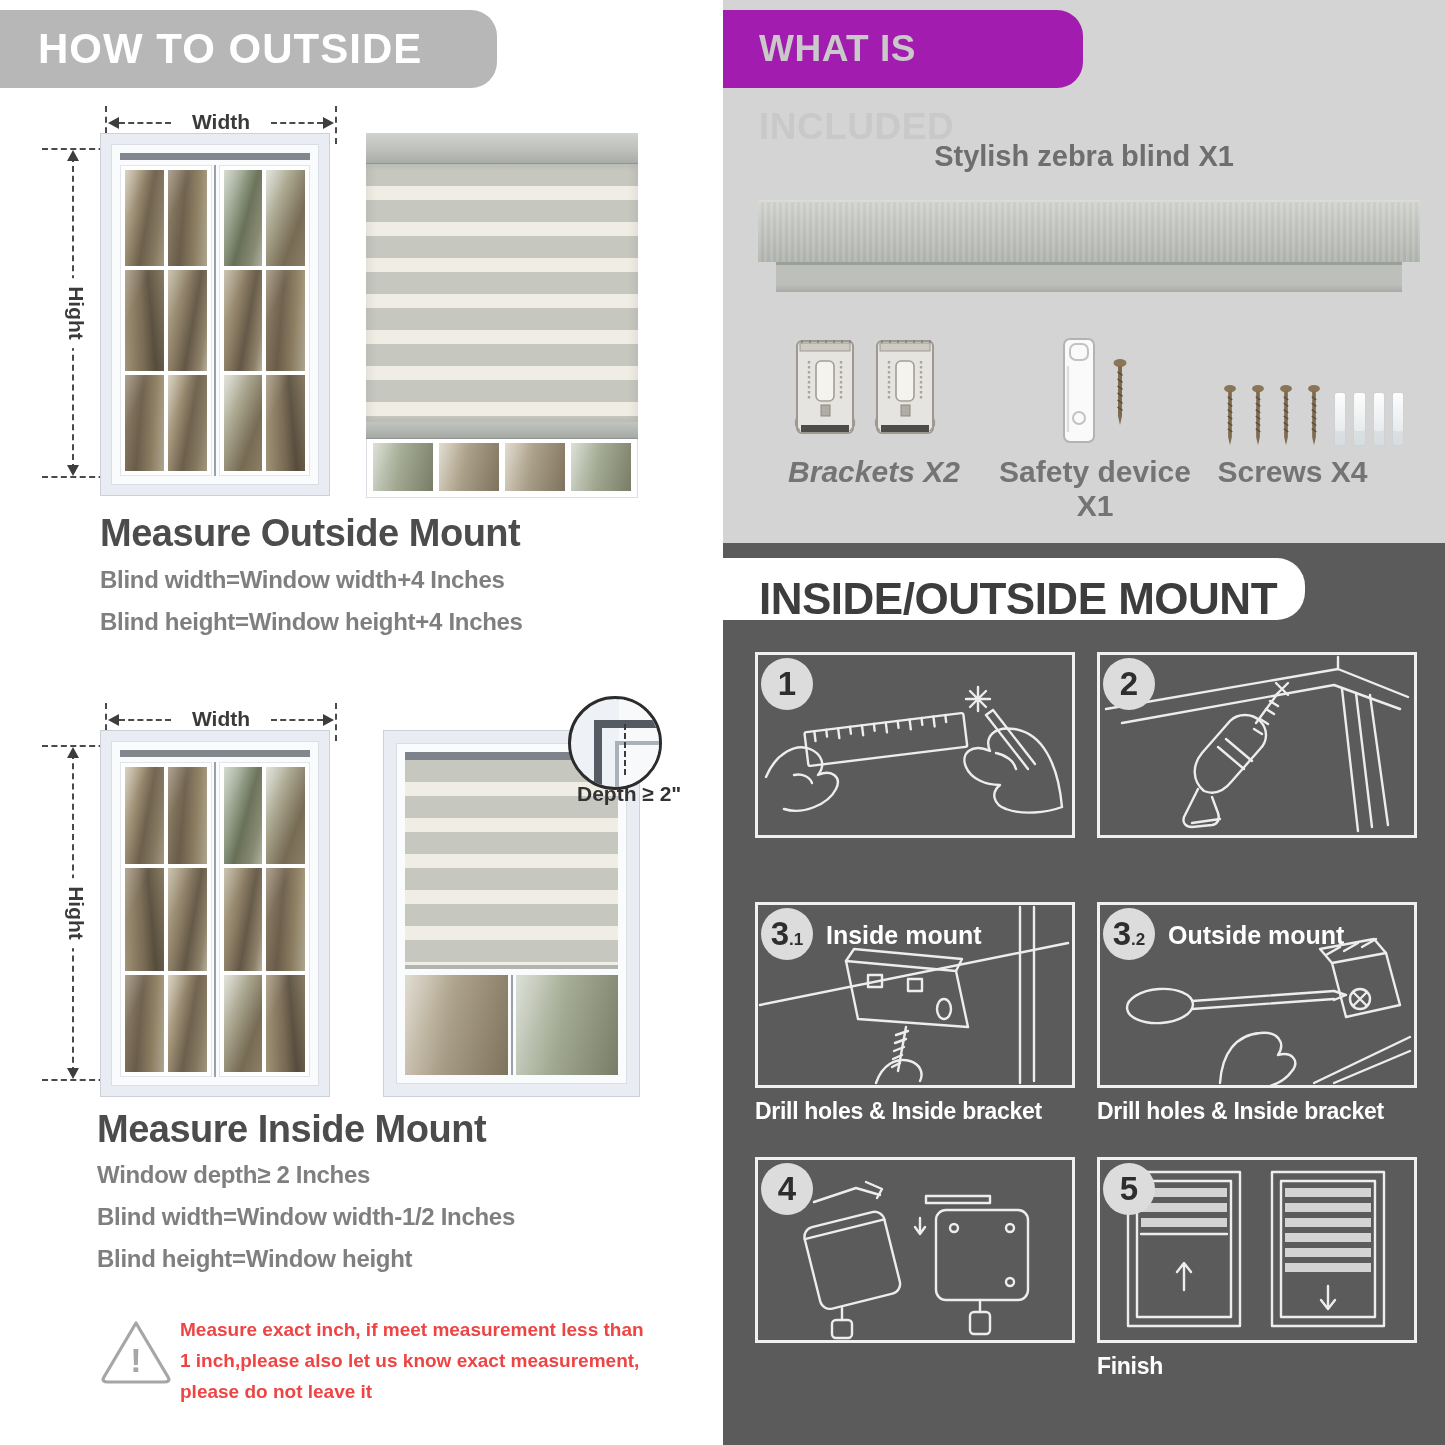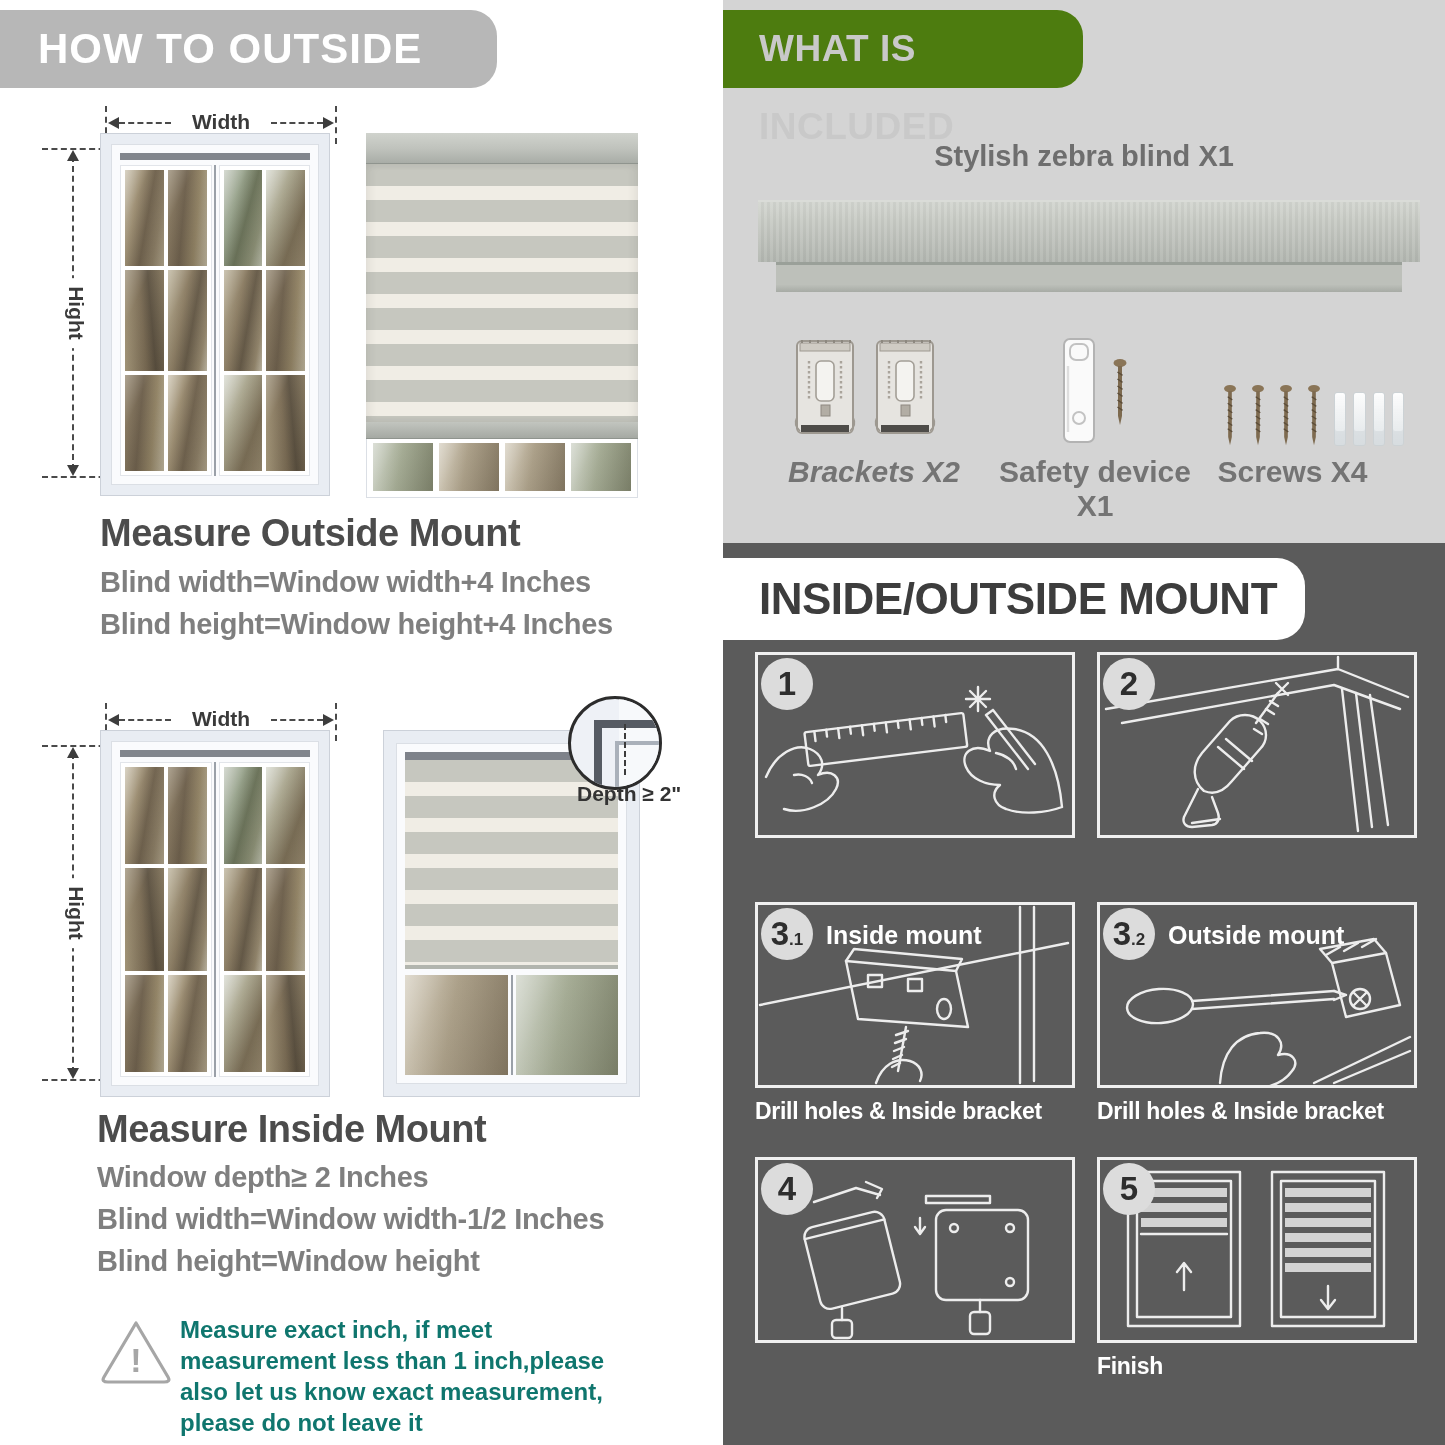--- a/index.html
+++ b/index.html
@@ -86,44 +86,44 @@
     background:#eef1f6;overflow:hidden;z-index:6;}
   .dc-bg{position:absolute;right:0;top:0;width:45%;height:100%;background:#f7f9fb;}
   .dc-outer{position:absolute;left:26%;top:24%;width:78%;height:80%;
     border-left:8px solid #565b63;border-top:8px solid #565b63;}
   .dc-inner{position:absolute;left:50%;top:48%;width:54%;height:56%;
     border-left:4px solid #aab1ba;border-top:4px solid #aab1ba;}
   .dc-dash{position:absolute;left:60%;top:28%;height:58%;border-left:2px dashed #3c3c3c;}
   .depth-lbl{font-weight:bold;font-size:21px;color:#333;}
 
   .h-title{font-weight:bold;font-size:38px;color:#4c4c4c;letter-spacing:-.5px;}
-  .h-line{font-weight:bold;font-size:29px;color:#7f7f7f;letter-spacing:-.3px;}
-  .warn-text{width:470px;font-weight:bold;font-size:24px;line-height:31px;color:#0f766e;}
+  .h-line{font-weight:bold;font-size:24px;color:#7f7f7f;letter-spacing:-.3px;}
+  .warn-text{width:470px;font-weight:bold;font-size:19px;line-height:31px;color:#ef4444;}
 
   
   .panel-included{left:723px;top:0;width:722px;height:543px;background:#d4d4d4;}
-  .banner-included{left:723px;top:10px;width:360px;height:78px;background:#4d7c0f;
+  .banner-included{left:723px;top:10px;width:360px;height:78px;background:#a21caf;
     border-radius:0 26px 26px 0;color:#c9c9c9;font-weight:bold;font-size:37px;
     line-height:78px;padding-left:36px;letter-spacing:.5px;box-sizing:border-box;}
   .product-title{left:723px;top:140px;width:722px;text-align:center;
     font-weight:bold;font-size:29px;color:#6e6e6e;}
   .rail-top{left:758px;top:200px;width:662px;height:62px;
     background:linear-gradient(180deg,#d3d6d0 0%,#c4c7c1 45%,#b3b7b1 100%);
     border-top:2px solid #dadcd8;box-sizing:border-box;}
   .rail-texture{position:absolute;inset:0;
     background:repeating-linear-gradient(90deg,rgba(255,255,255,.06) 0 3px,rgba(0,0,0,.03) 3px 6px);}
   .rail-bot{left:776px;top:262px;width:626px;height:30px;
     background:linear-gradient(180deg,#9aa099 0 3px,#bdc0ba 3px 75%,#a7aba5 100%);}
   .item-label{font-weight:bold;font-size:30px;color:#747474;text-align:center;}
   .anchor{width:11px;height:52px;border:1px solid #ccd2d5;border-radius:3px;
     background:linear-gradient(180deg,rgba(255,255,255,.95),rgba(226,232,235,.85));
     box-shadow:inset 0 -14px 0 rgba(205,212,215,.5);}
 
   .panel-mount{left:723px;top:543px;width:722px;height:902px;background:#5b5b5b;}
-  .banner-mount{left:723px;top:558px;width:582px;height:82px;background:#fff;
+  .banner-mount{left:723px;top:558px;width:582px;height:62px;background:#fff;
     border-radius:0 28px 28px 0;color:#3d3d3d;font-weight:bold;font-size:44px;
     line-height:82px;padding-left:36px;letter-spacing:-.5px;box-sizing:border-box;}
 
   .step{width:320px;}
   .step .box{width:320px;height:186px;border:3px solid #f0f0f0;position:relative;box-sizing:border-box;}
   .badge{position:absolute;top:3px;left:3px;width:52px;height:52px;background:#dcdcdc;
     border-radius:50%;display:flex;align-items:center;justify-content:center;
     color:#2e2e2e;font-weight:bold;font-size:33px;}
   .badge .sub{font-size:17px;margin-top:12px;}
   .step .stitle{position:absolute;top:16px;left:68px;color:#fff;font-weight:bold;font-size:25px;}

